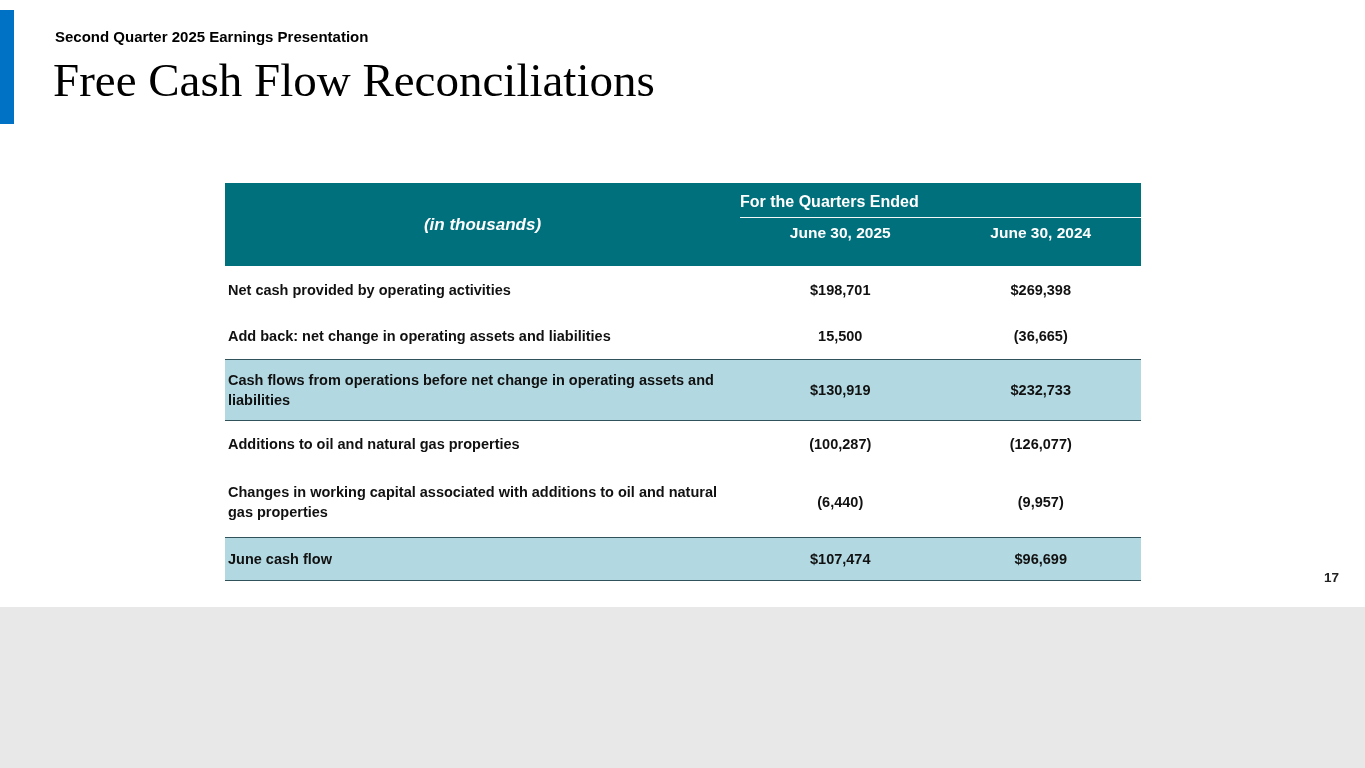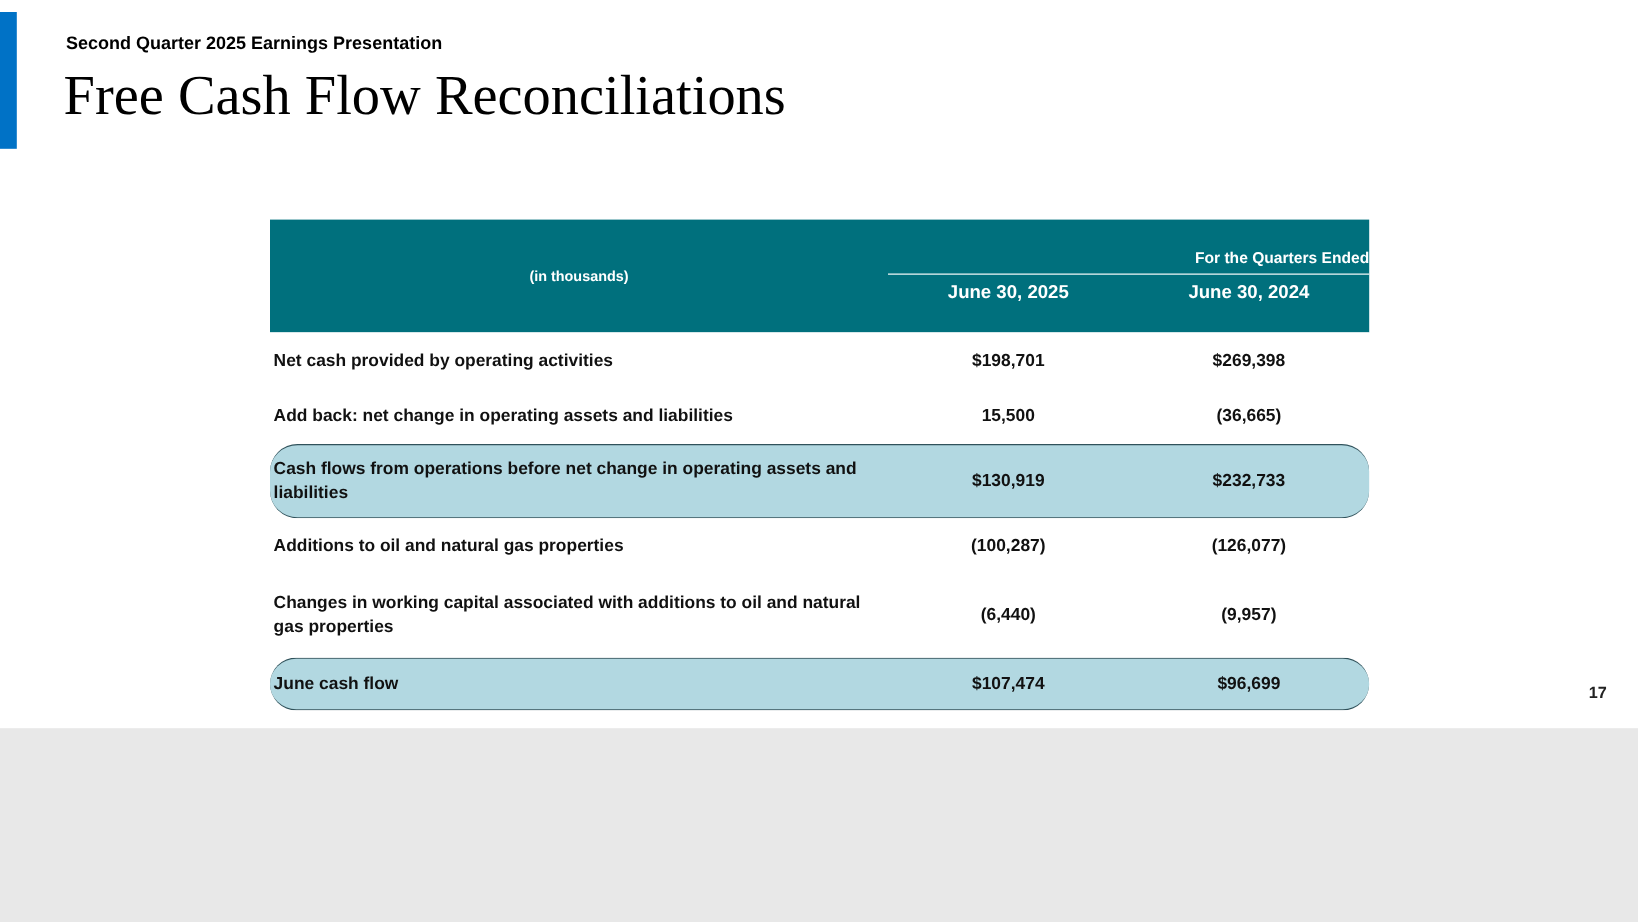--- a/index.html
+++ b/index.html
@@ -10,30 +10,30 @@
   .accent-bar { position:absolute; left:0; top:10px; width:14px; height:114px; background:#0072C6; }
   .eyebrow { position:absolute; left:55px; top:28px; font-size:15px; font-weight:700; color:#000; }
   .slide-title {
     position:absolute; left:53px; top:53px; font-size:47px; line-height:1.15;
     font-family:"Liberation Serif", serif; font-weight:400; color:#000;
   }
 
   
   .fin-table { position:absolute; left:225px; top:183px; width:916px; color:#111; font-weight:700; font-size:14.5px; }
   .thead { display:flex; background:#00707D; color:#fff; }
-  .corner-cell { width:515px; display:flex; align-items:center; justify-content:center; font-size:12px; font-weight:700; }
+  .corner-cell { width:515px; display:flex; align-items:center; justify-content:center; font-style:italic; font-size:17px; font-weight:700; }
   .head-right { flex:1; display:flex; flex-direction:column; }
-  .group-hdr { text-align:right; font-size:13px; padding:24px 0 6px; border-bottom:1px solid rgba(255,255,255,0.95); }
+  .group-hdr { text-align:left; font-size:16px; padding:10px 0 6px; border-bottom:1px solid rgba(255,255,255,0.95); }
   .date-row { display:flex; }
   .date-cell { flex:1; text-align:center; font-size:15.5px; padding:6px 0 24px; }
 
   .trow { display:flex; align-items:center; background:#fff; }
   .trow .lbl { width:515px; box-sizing:border-box; padding:4px 14px 4px 3px; line-height:1.38; }
   .trow .val { flex:1; text-align:center; }
-  .trow.hl { background:#B2D8E1; border-top:1.6px solid #30525b; border-bottom:1.6px solid #30525b;border-radius:23px; }
+  .trow.hl { background:#B2D8E1; border-top:1.6px solid #30525b; border-bottom:1.6px solid #30525b; }
 
   
   .logo { position:absolute; left:1168px; top:686px; display:flex; align-items:flex-end; }
   .logo svg { display:block; }
   .logo-text { margin-left:4px; margin-bottom:1px; color:#0c4e63; }
   .logo-name { font-size:18px; font-weight:800; letter-spacing:0.5px; line-height:1; }
   .logo-sub { font-size:8.5px; font-weight:700; letter-spacing:5.5px; margin-top:2px; line-height:1; }
   .page-number { position:absolute; right:26px; bottom:22px; font-size:13.5px; font-weight:700; color:#222; }
 </style>
 </head>

